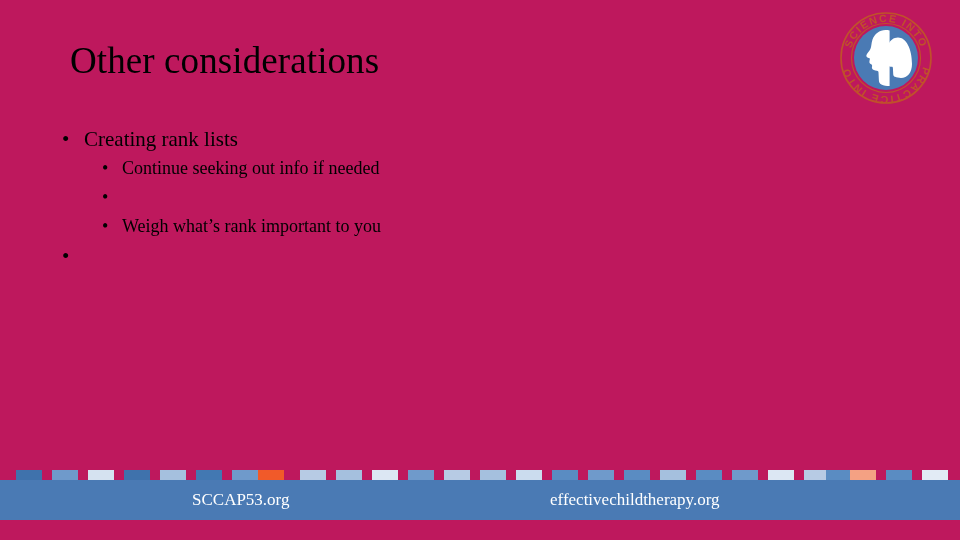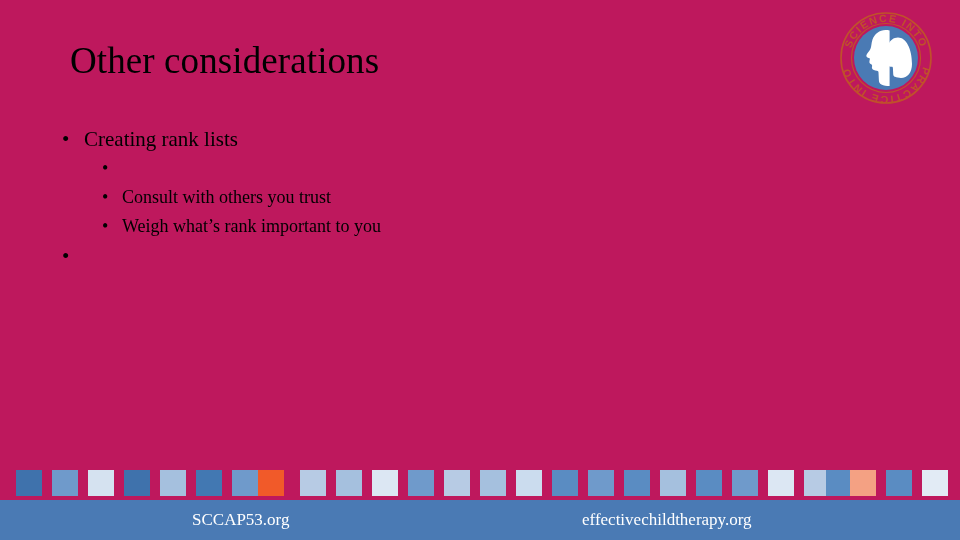--- a/index.html
+++ b/index.html
@@ -94,54 +94,54 @@
     position: absolute;
     top: 0;
     width: 26px;
     height: 26px;
   }
 
   
   #footer-bar {
     position: absolute;
     left: 0;
-    top: 500px;
+    top: 480px;
     width: 960px;
     height: 40px;
     background: #4a7ab4;
   }
   .footer-link {
     position: absolute;
     top: 9px;
     color: #ffffff;
     font-size: 17px;
     line-height: 22px;
     white-space: nowrap;
   }
   #footer-link-left  { left: 192px; }
-  #footer-link-right { left: 550px; margin-left: 32px; }
+  #footer-link-right { left: 550px; }
 </style>
 </head>
 <body>
 
 <div id="slide">
 
   <div id="slide-title">Other considerations</div>
 
   <div id="body-list">
       <div class="bullet-row level-1">
         <span class="bullet-mark">•</span>
         <span class="bullet-text">Creating rank lists</span>
       </div>
       <div class="bullet-row level-2">
         <span class="bullet-mark">•</span>
+        <span class="bullet-text">Continue seeking out info if needed</span>
       </div>
       <div class="bullet-row level-2">
         <span class="bullet-mark">•</span>
-        <span class="bullet-text">Consult with others you trust</span>
       </div>
       <div class="bullet-row level-2">
         <span class="bullet-mark">•</span>
         <span class="bullet-text">Weigh what’s rank important to you</span>
       </div>
       <div class="bullet-row level-1">
         <span class="bullet-mark">•</span>
       </div>
     </div>
 

